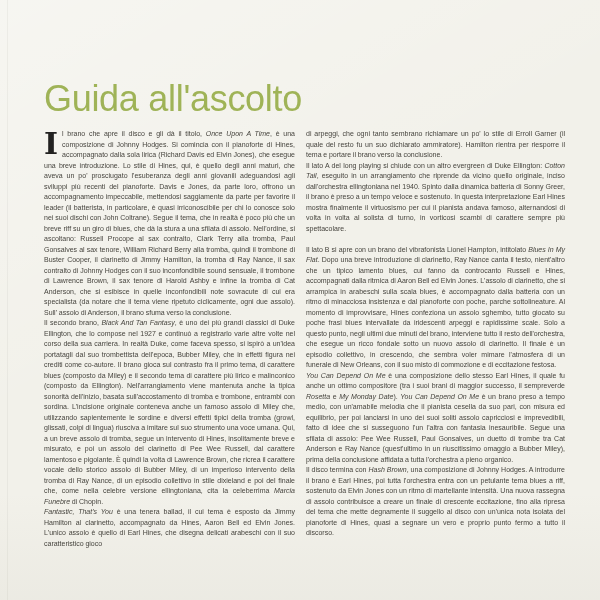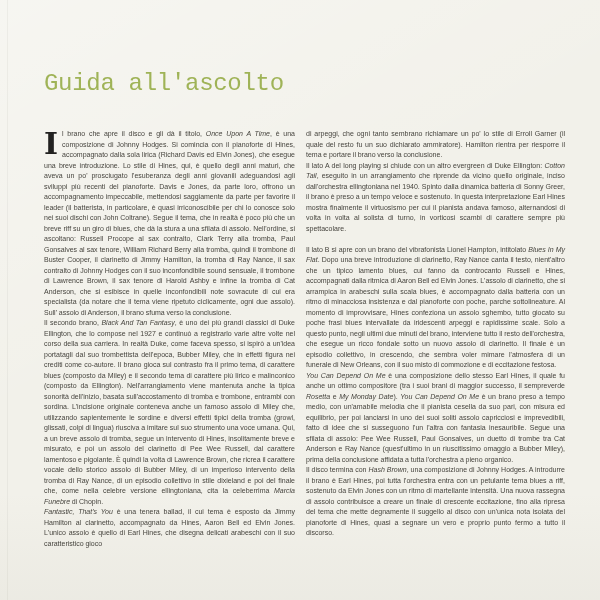--- a/index.html
+++ b/index.html
@@ -18,22 +18,22 @@
       linear-gradient(150deg, rgba(255,255,255,0.35) 0%, rgba(255,255,255,0) 45%),
       linear-gradient(0deg, rgba(120,115,95,0.05) 0%, rgba(120,115,95,0) 18%),
       var(--bg);
   }
   .page-edge-line{
     position:absolute;left:7px;top:0;bottom:0;width:1px;
     background:rgba(90,85,70,0.06);
   }
   .page-title{
     position:absolute;left:44px;top:54px;
-    font-family:Liberation Mono, monospace;
-    font-size:24px;font-weight:400;letter-spacing:-0.3px;
+    font-family:Liberation Sans, sans-serif;
+    font-size:36px;font-weight:400;letter-spacing:-0.3px;
     color:var(--title);
     white-space:nowrap;
     text-align:center;
   }
   .columns{
     position:absolute;left:44px;top:129px;width:521px;
     display:flex;gap:11px;
   }
   .col{
     text-align:justify;

